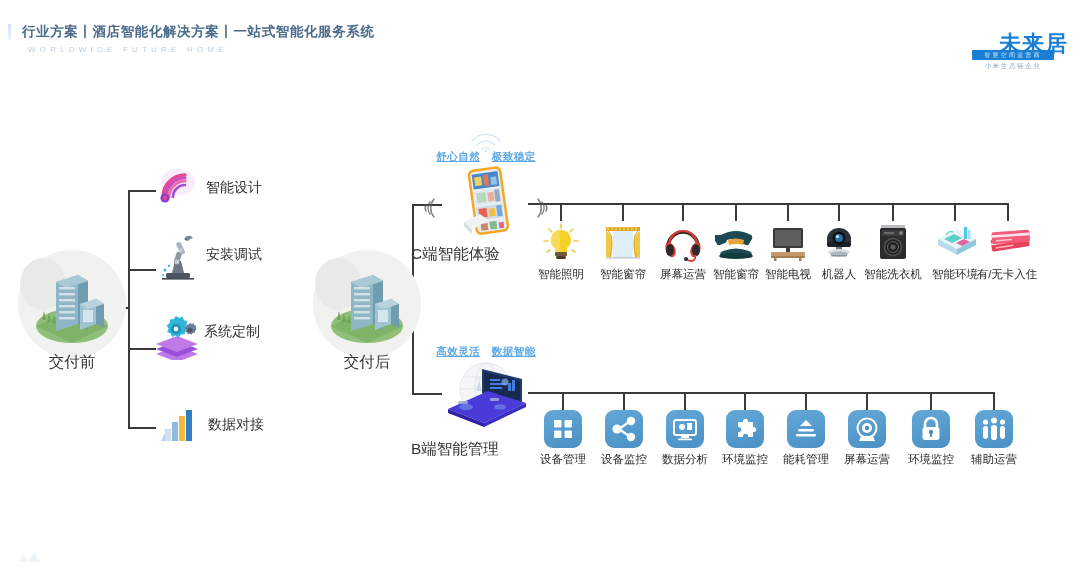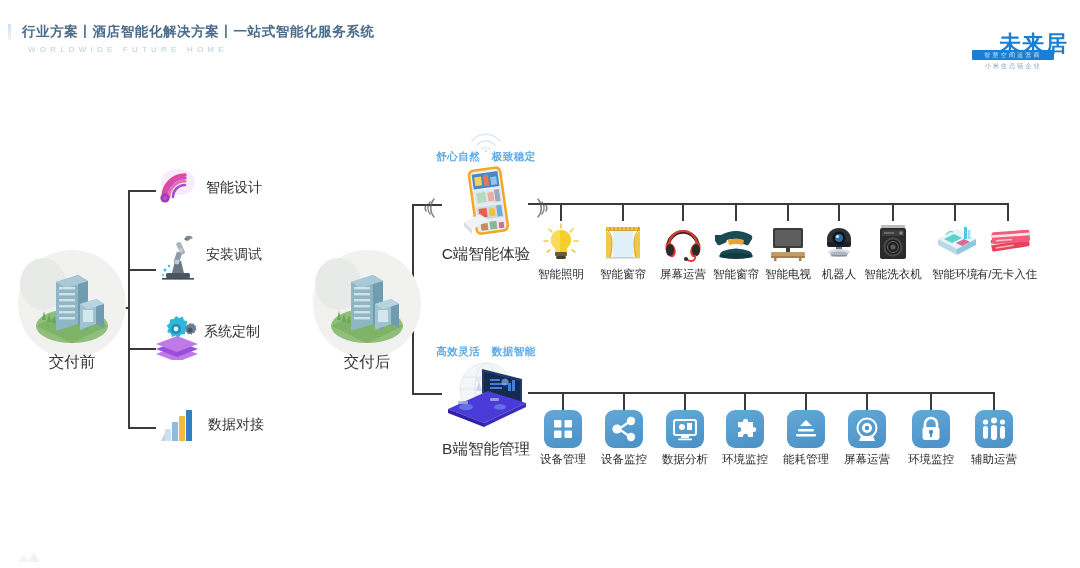--- a/index.html
+++ b/index.html
@@ -76,25 +76,25 @@
     font-size: 14px; color: #333; white-space: nowrap;
   }
 
   
   .mid { position: absolute; width: 150px; text-align: center; }
   .mid-tag {
     position: absolute; left: 0; top: 0; width: 150px;
     font-size: 10.5px; color: #5ba9e8; font-weight: bold;
     letter-spacing: .5px; white-space: nowrap;
   }
-  .mid-tag span { margin: 10px 4px; }
+  .mid-tag span { margin: 10px 4px; text-decoration: underline; }
   .mid-ico { position: absolute; left: 50%; transform: translateX(-50%); }
   .mid-label {
     position: absolute; left: 0; width: 150px;
-    font-size: 15.5px; color: #333; text-align: center; white-space: nowrap;
+    font-size: 15.5px; color: #333; text-align: left; white-space: nowrap;
   }
   .wifi-arc {
     position: absolute; left: 50%; transform: translateX(-50%);
     width: 34px; height: 20px; opacity: .42;
   }
   .sig { position: absolute; width: 18px; height: 24px; opacity: .75; }
 
   
   .leaf { position: absolute; width: 74px; text-align: center; }
   .leaf-ico {

